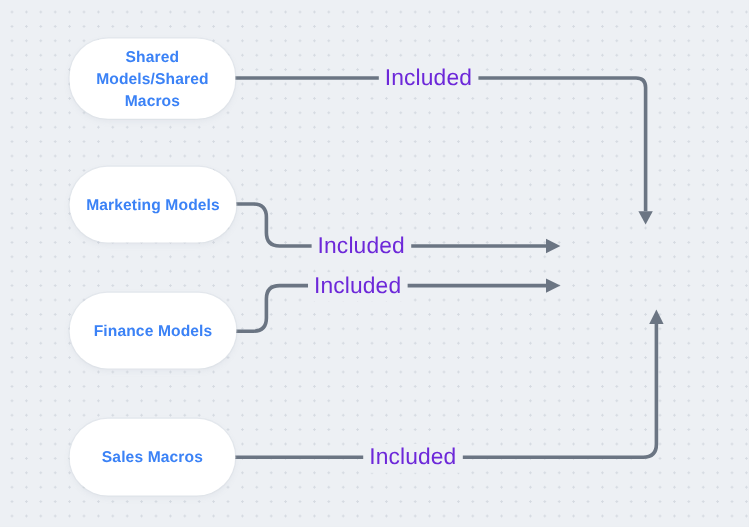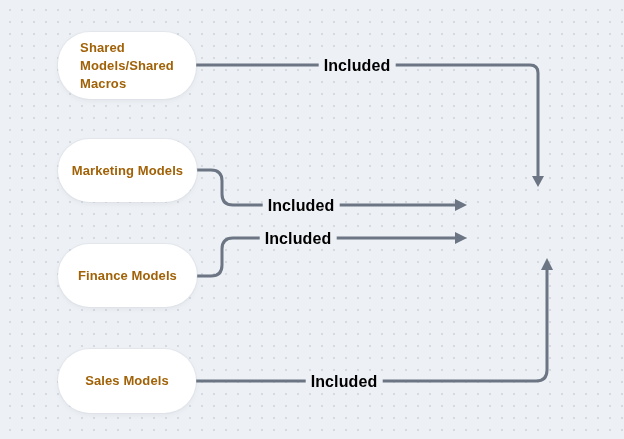--- a/index.html
+++ b/index.html
@@ -31,40 +31,41 @@
     fill:#6b7583;
     stroke:none;
   }
   .node{
     position:absolute;
     background:#ffffff;
     border-radius:32px;
     display:flex;
     align-items:center;
     justify-content:center;
-    color:#a16207;
+    text-align:center;
+    color:#3b82f6;
     font-size:13px;
     font-weight:600;
     line-height:18px;
     letter-spacing:0.1px;
     white-space:pre-line;
     box-shadow:0 0 0 1px rgba(205,212,221,0.25),0 2px 5px rgba(140,152,168,0.10);
   }
   .node-shared-models{left:58px;top:32px;width:138px;height:67px;}
   .node-marketing{left:58px;top:139px;width:139px;height:63px;}
   .node-finance{left:58px;top:244px;width:139px;height:63px;}
   .node-sales{left:58px;top:349px;width:138px;height:64px;}
   .node-repository{left:470px;top:193px;width:138px;height:64px;}
   .edge-label{
     position:absolute;
     transform:translate(-50%,-50%);
     background:#edf0f4;
-    color:#000000;
-    font-size:16px;
-    font-weight:700;
+    color:#6d28d9;
+    font-size:19px;
+    font-weight:400;
     letter-spacing:0.1px;
     padding:1px 5px;
     white-space:nowrap;
   }
   .edge-label-1{left:357px;top:66px;}
   .edge-label-2{left:301px;top:206px;}
   .edge-label-3{left:298px;top:239px;}
   .edge-label-4{left:344px;top:382px;}
 </style>
 </head>
@@ -88,21 +89,21 @@
   </svg>
 
   <div class="node node-shared-models">Shared
 Models/Shared
 Macros</div>
 
   <div class="node node-finance">Finance Models</div>
 
   <div class="node node-marketing">Marketing Models</div>
 
-  <div class="node node-sales">Sales Models</div>
+  <div class="node node-sales">Sales Macros</div>
 
 
   <span class="edge-label edge-label-1">Included</span>
 
   <span class="edge-label edge-label-2">Included</span>
 
   <span class="edge-label edge-label-3">Included</span>
 
   <span class="edge-label edge-label-4">Included</span>
 

